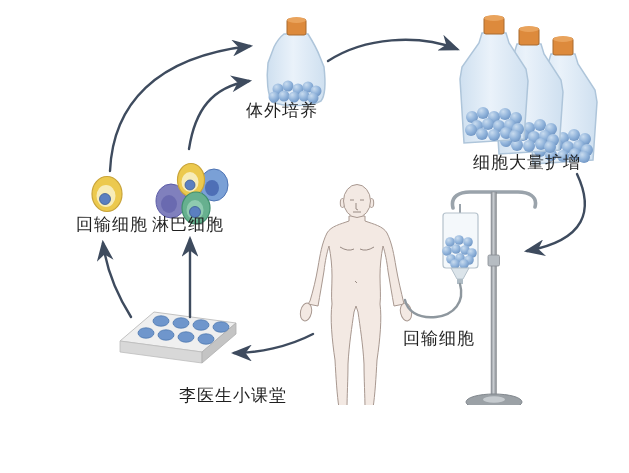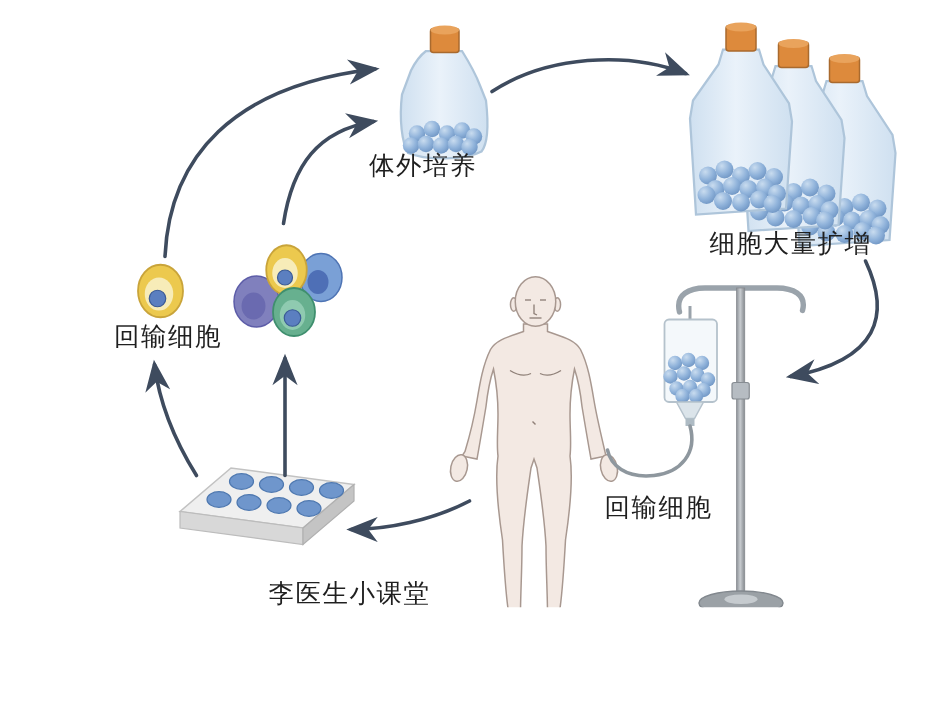--- a/index.html
+++ b/index.html
@@ -206,20 +206,21 @@
     <path d="M577,174 C594,210 586,240 527,251" marker-end="url(#ah)"></path>
     <path d="M313,334 C288,347 258,353 234,353" marker-end="url(#ah)"></path>
     <path d="M131,317 C116,293 106,267 103,243" marker-end="url(#ah)"></path>
     <path d="M190,317 L190,239" marker-end="url(#ah)"></path>
   </g>
 </svg>
 
 <div class="lbl lbl-invitro">体外培养</div>
 <div class="lbl lbl-expansion">细胞大量扩增</div>
 <div class="lbl lbl-dendritic">回输细胞</div>
+<div class="lbl lbl-lymph">淋巴细胞</div>
 <div class="lbl lbl-reinfuse">回输细胞</div>
 <div class="lbl lbl-collect">李医生小课堂</div>
 
 <div class="caption">DC-CIK 治疗流程：用自己的细胞治自己的病</div>
 
 <div class="watermark">
   <span class="wm-prefix">←</span><span>头条 @李医生小课堂</span>
 </div>
 
 </div>

